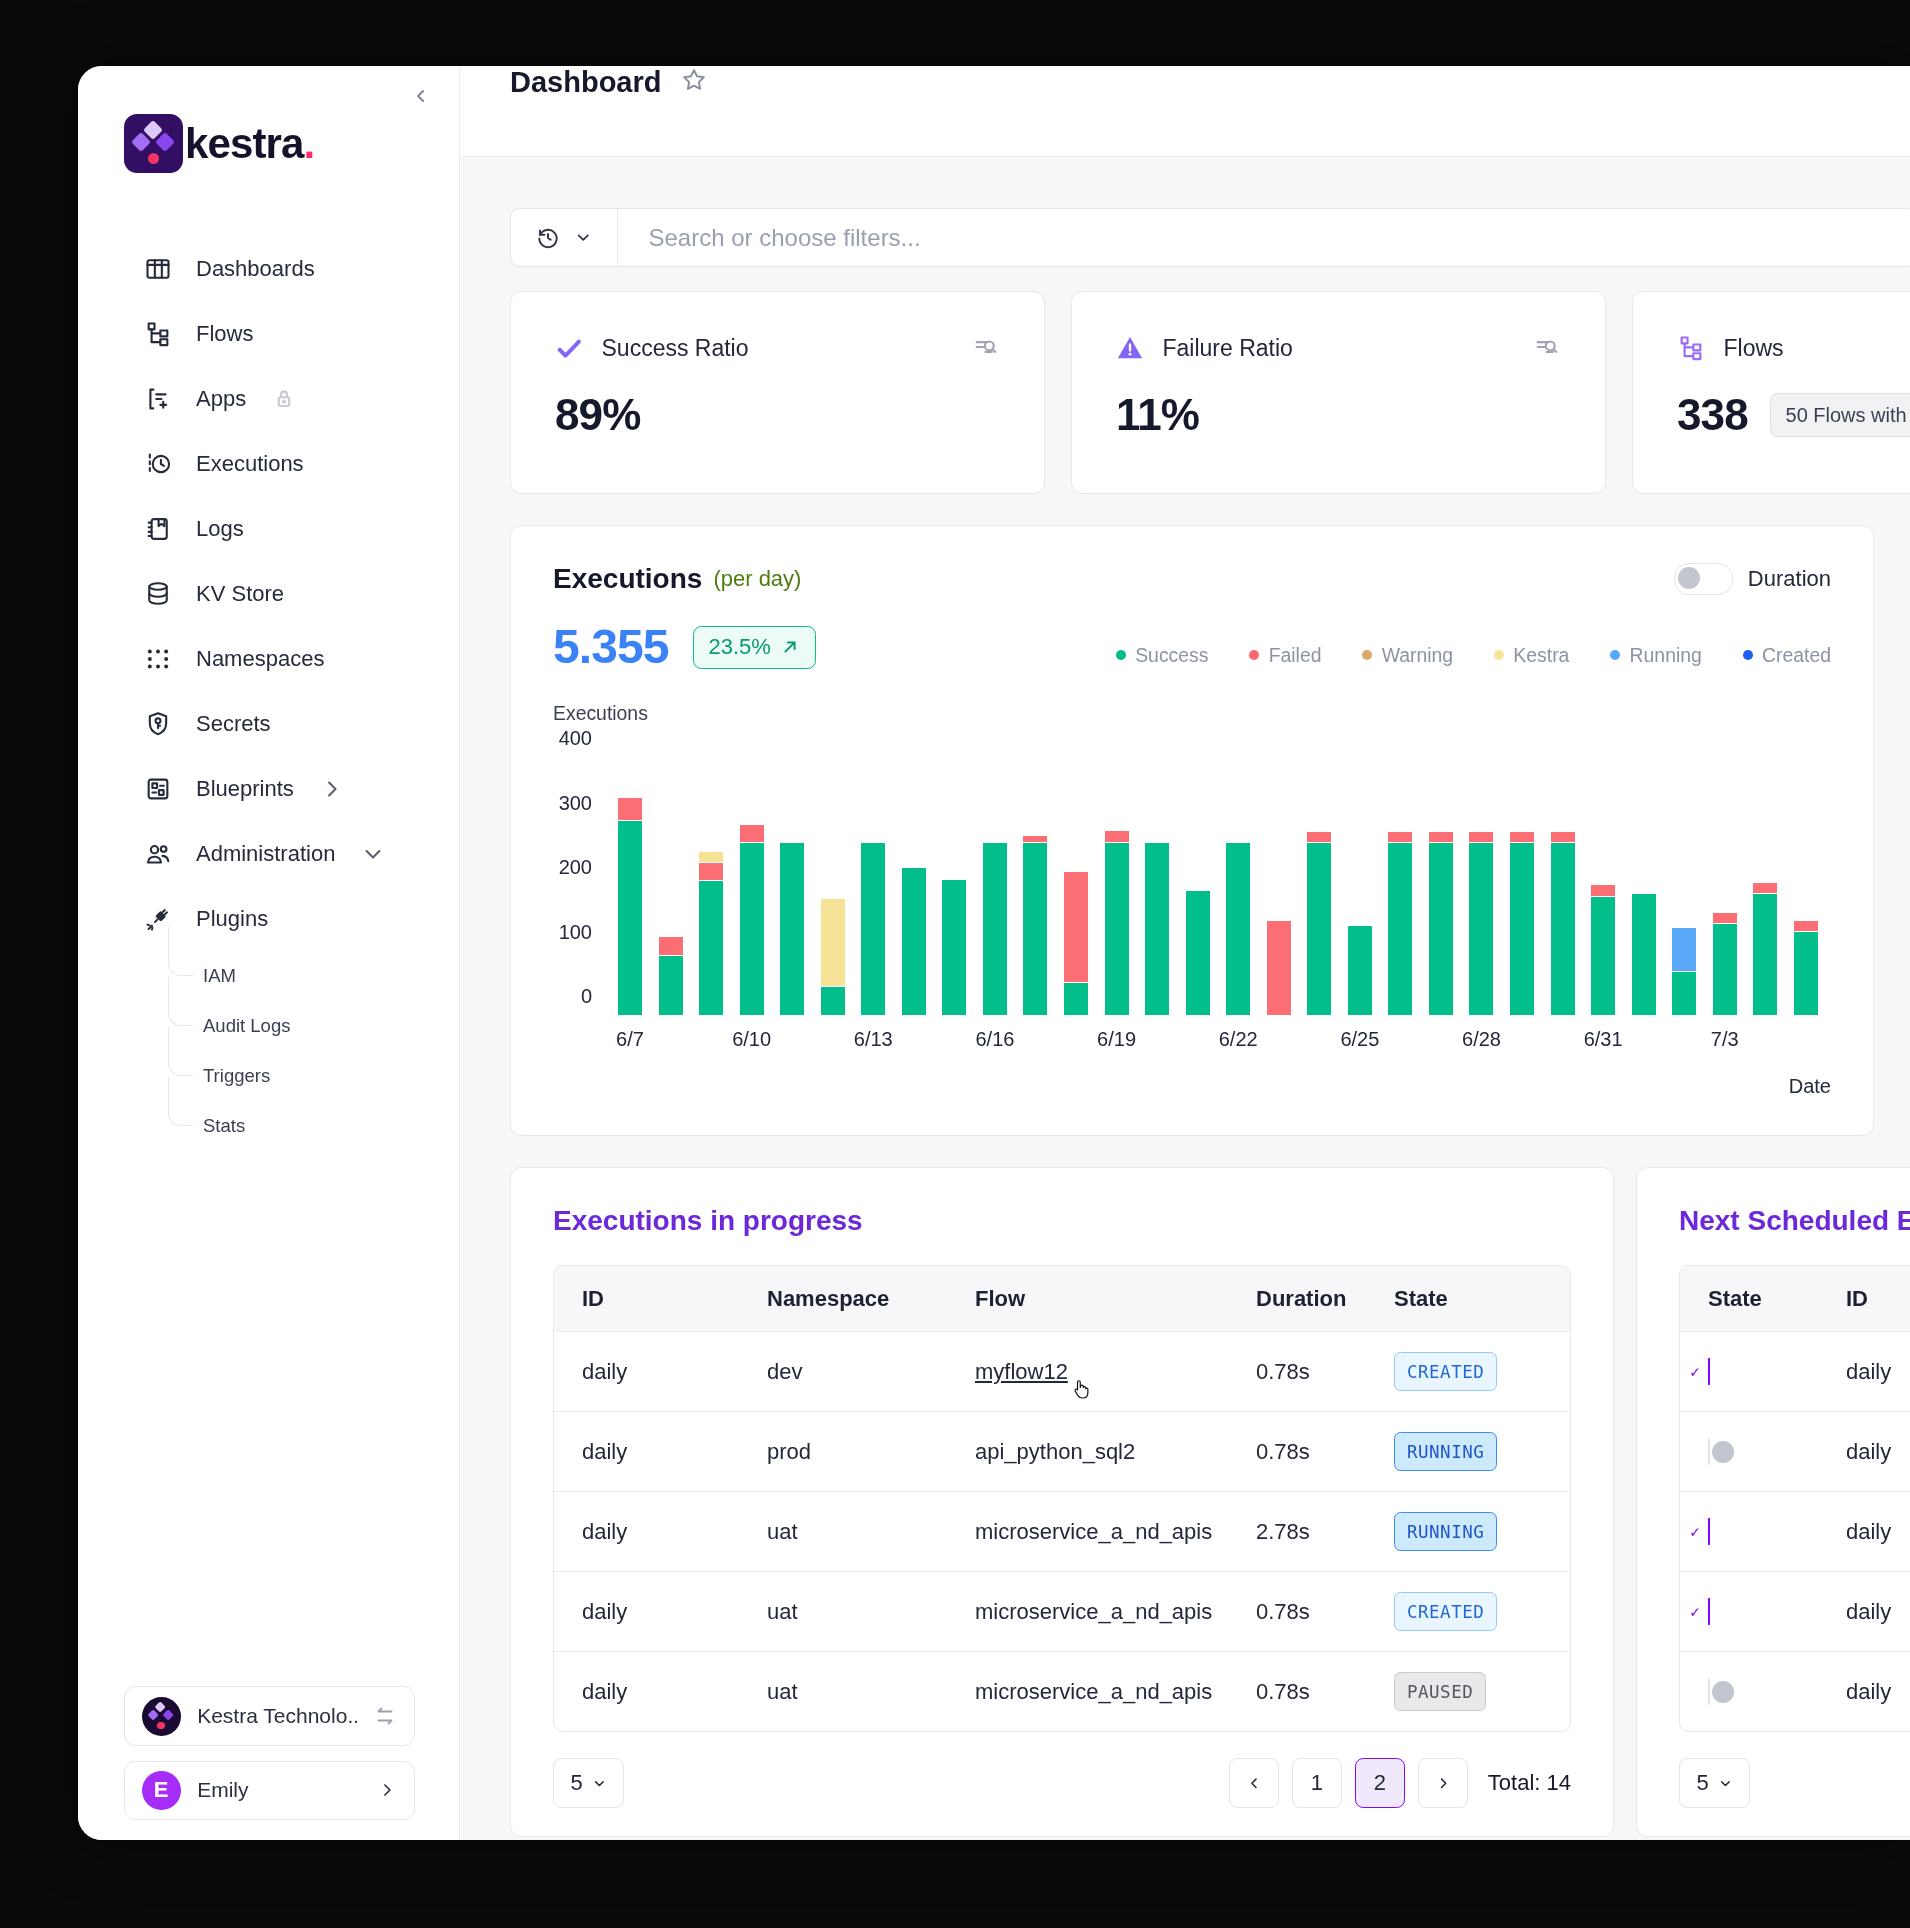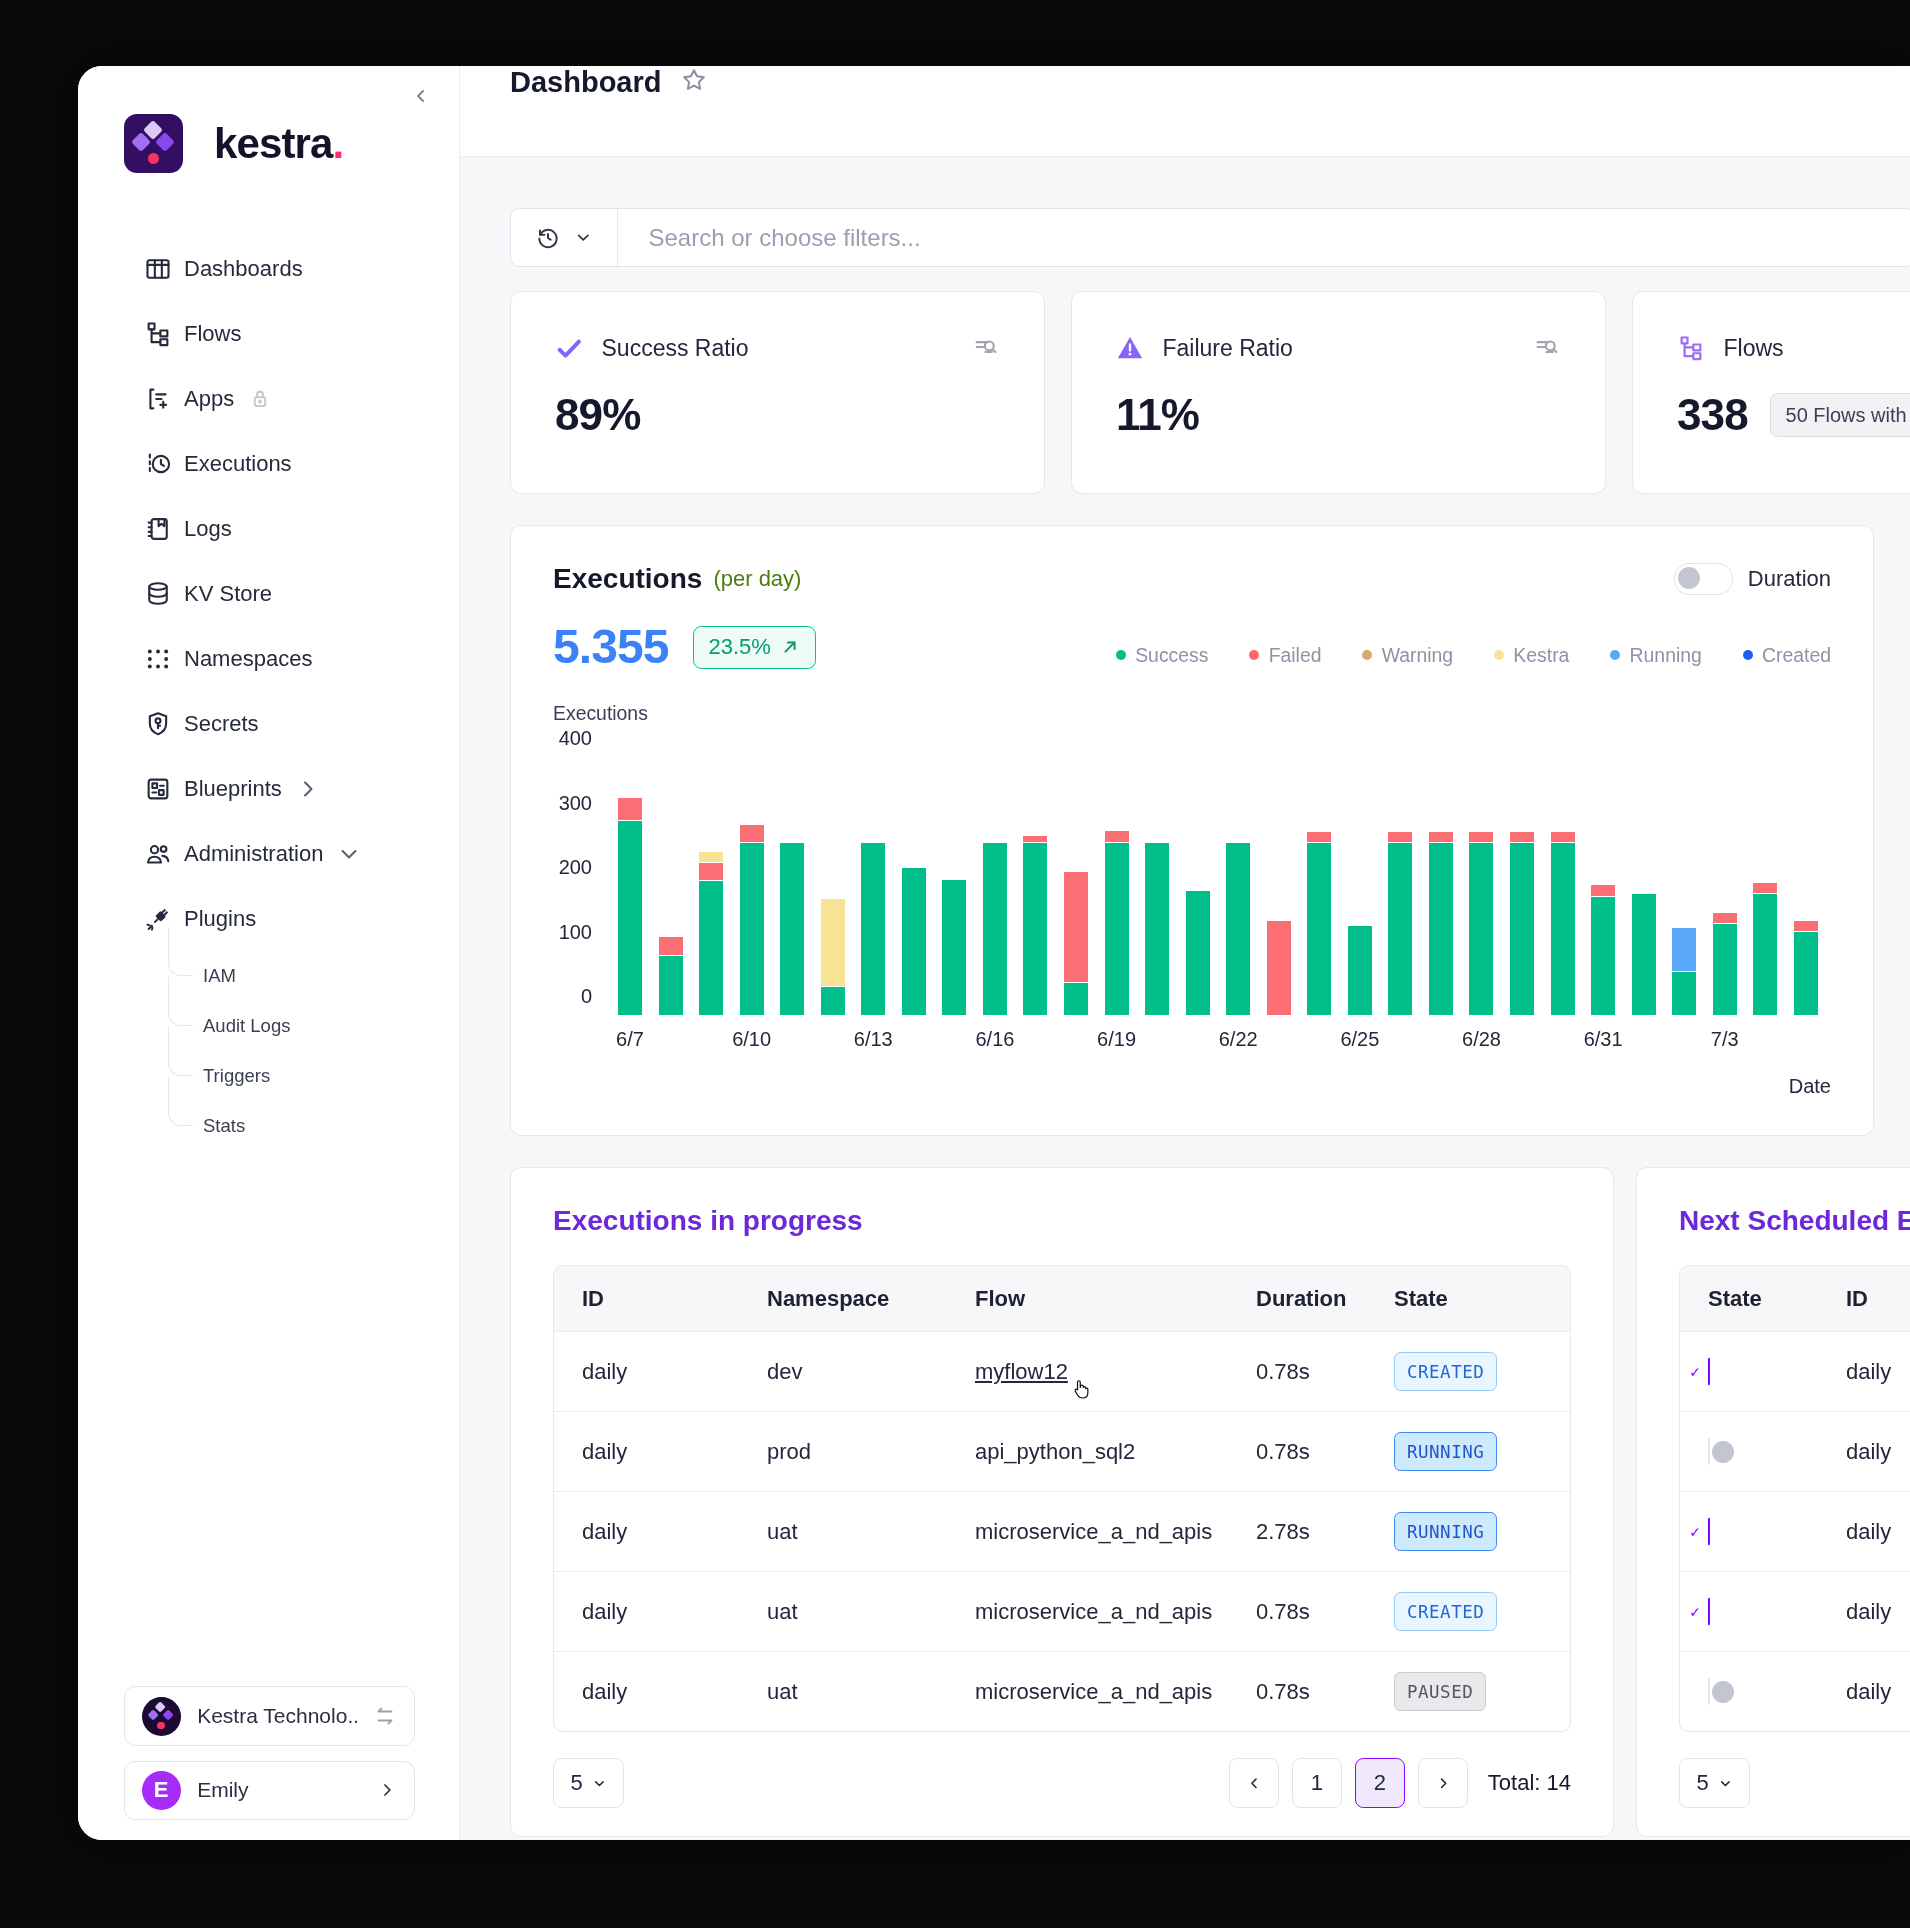--- a/index.html
+++ b/index.html
@@ -3,31 +3,31 @@
 <meta charset="utf-8">
 <style>
   html,body{margin:0;padding:0;}
   body{width:1910px;height:1929px;background:#0a0a0a;overflow:hidden;position:relative;
        font-family:"Liberation Sans","DejaVu Sans",sans-serif;color:#1d2233;}
   .frame{position:absolute;left:78px;top:66px;width:1832px;height:1774px;background:#fff;
          border-radius:24px 0 0 24px;overflow:hidden;display:flex;box-shadow:0 0 55px rgba(0,0,0,.6);}
   
   .sidebar{width:381px;flex:0 0 381px;background:#fff;border-right:0.9px solid #ebebef;position:relative;}
   .collapse{position:absolute;top:20px;right:28px;color:#7b8094;font-size:24px;cursor:pointer;}
-  .logo-row{display:flex;align-items:center;gap:31px;margin:48px 0 0 46px;}
+  .logo-row{display:flex;align-items:center;gap:2px;margin:48px 0 0 46px;}
   .logo-tile{width:59px;height:59px;border-radius:13px;background:#330f63;position:relative;}
   .dia{position:absolute;width:14px;height:14px;border-radius:2.8px;transform:rotate(45deg);}
   .d1{left:22px;top:9.2px;background:#ddc9f8;}
   .d2{left:10px;top:21px;background:#a36ef3;}
   .d3{left:34px;top:21px;background:#8b46f0;}
   .dotr{position:absolute;left:24px;top:39px;width:11px;height:11px;border-radius:50%;background:#f43462;}
   .brand{font-size:42px;font-weight:bold;color:#17122b;letter-spacing:-0.9px;}
   .brand i{font-style:normal;color:#ff2e6a;}
   .nav{margin-top:63px;}
-  .nav-item{display:flex;align-items:center;gap:12px;padding:18.5px 28px 18.5px 66px;cursor:pointer;color:#262b3c;}
+  .nav-item{display:flex;align-items:center;gap:24px;padding:18.5px 28px 18.5px 66px;cursor:pointer;color:#262b3c;}
   .nav-item svg{width:28px;height:28px;flex:0 0 28px;}
   .nav-label{font-size:22px;font-weight:500;}
   .nav-suffix{display:flex;align-items:center;color:#5b6070;}
   .nav-suffix.lock{color:#c7c9d4;}
   .subtree{margin-left:90px;}
   .sub-item{position:relative;padding:14px 0 14px 35px;font-size:18.5px;color:#3a3f52;cursor:pointer;}
   .sub-item::before{content:'';position:absolute;left:0;top:-24px;width:24px;height:48px;
       border-left:1.8px solid #e6e6ec;border-bottom:1.8px solid #e6e6ec;border-bottom-left-radius:13px;}
   .side-bottom{position:absolute;left:46px;bottom:20px;width:291px;}
   .side-box{display:flex;align-items:center;gap:16.6px;border:0.9px solid #e5e5ea;border-radius:11px;

